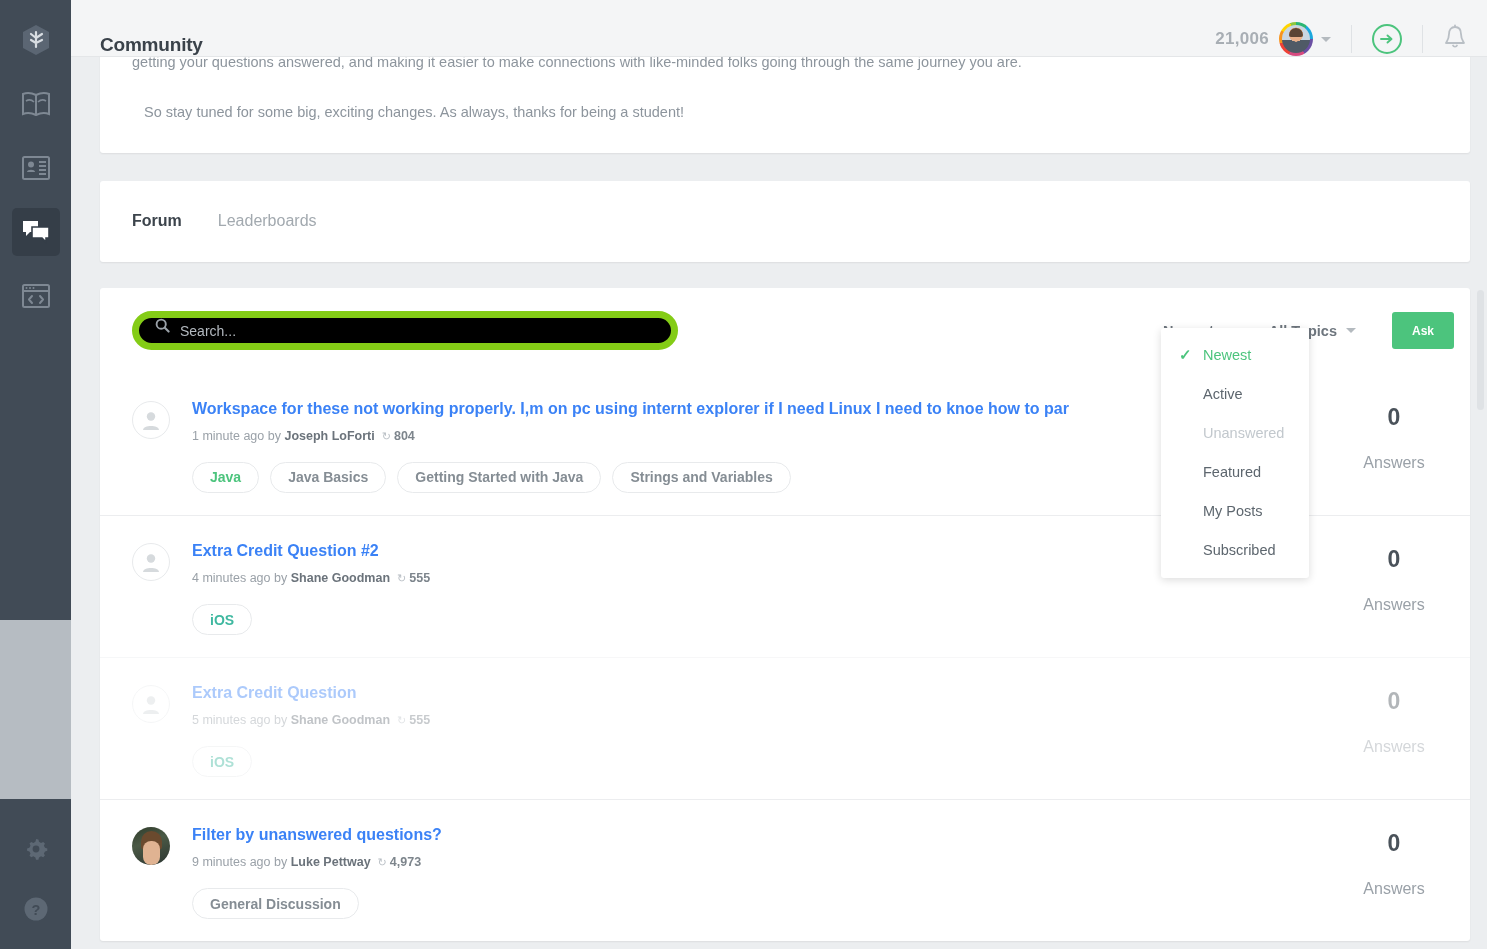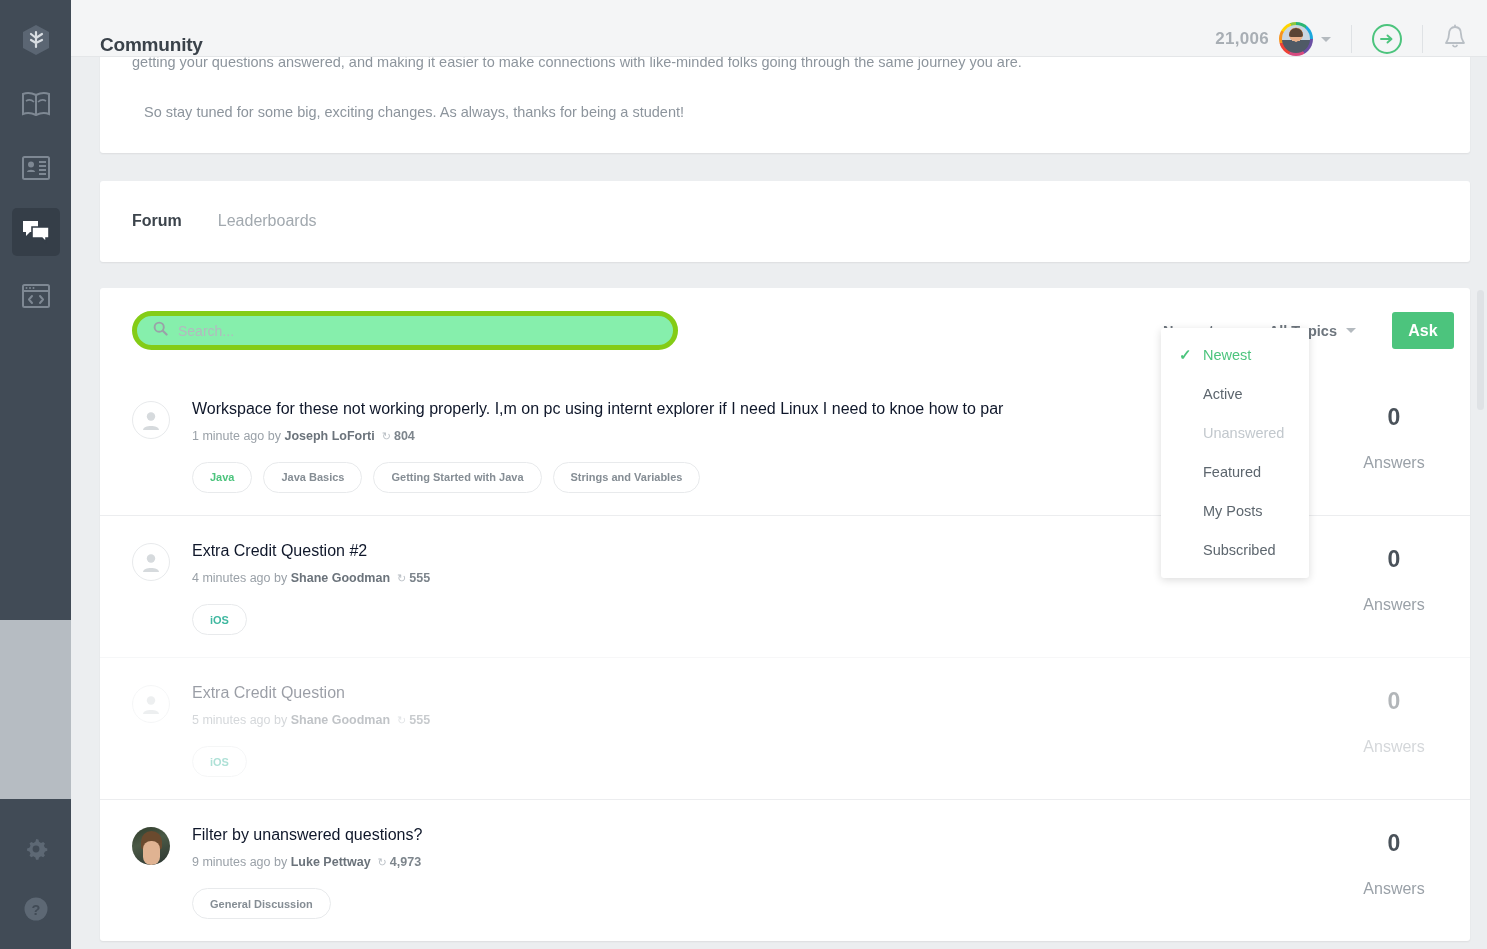--- a/index.html
+++ b/index.html
@@ -94,41 +94,41 @@
   .notice p.p1 { padding-top: 4px; }
   .notice p.p2 { margin-top: 26px; margin-left: 12px; }
 
   .tabs { margin-top: 28px; height: 81px; display: flex; align-items: center; padding: 0 32px; }
   .tab { font-size: 16px; color: #a2a9af; margin-right: 36px; cursor: pointer; }
   .tab.active { color: #3c444c; font-weight: bold; }
 
   .forum { margin-top: 26px; position: relative; }
   .forum-head { height: 86px; display: flex; align-items: center; padding: 0 16px 0 32px; }
   .search {
-    width: 546px; height: 39px; border: 5px solid #84cc16; border-radius: 20px;
-    display: flex; align-items: center; padding: 0 16px; background: #86efac;
+    width: 546px; height: 39px; border: 7px solid #84cc16; border-radius: 20px;
+    display: flex; padding: 0 16px; background: #000000;
   }
   .search input {
     border: none; outline: none; font-size: 14px; color: #6d757d;
     margin-left: 10px; width: 100%; font-family: "Liberation Sans", sans-serif;
     background: transparent;
   }
   .search input::placeholder { color: #b3b9bf; }
   .filters { margin-left: auto; display: flex; align-items: center; }
   .filter-btn {
     display: flex; align-items: center; font-size: 14.5px; font-weight: bold;
     color: #6e767e; cursor: pointer; margin-right: 36px;
   }
   .filter-btn .dcaret {
     margin-left: 9px; width: 0; height: 0;
     border-left: 5px solid transparent; border-right: 5px solid transparent;
     border-top: 5px solid #b4babf;
   }
   .ask-btn {
-    background: #4cc47d; color: #fff; font-size: 16px; font-weight: bold;
+    background: #4cc47d; color: #fff; font-size: 12px; font-weight: bold;
     border: none; border-radius: 3px; width: 62px; height: 37px; cursor: pointer;
     font-family: "Liberation Sans", sans-serif;
   }
 
   
   .dropdown {
     position: absolute; left: 1061px; top: 40px; width: 148px;
     background: #fff; border-radius: 3px;
     box-shadow: 0 2px 9px rgba(0,0,0,0.14); z-index: 50; padding: 8px 0;
   }
@@ -165,32 +165,32 @@
   .pavatar.photo::before {
     content:""; position:absolute; left:9px; top:4px; width:21px; height:19px;
     background:#6b4a2e; border-radius:11px 11px 4px 4px;
   }
   .pavatar.photo::after {
     content:""; position:absolute; left:11px; top:14px; width:17px; height:24px;
     background:#e0b392; border-radius:8px;
   }
   .pbody { flex: 1 1 auto; padding-left: 22px; padding-right: 12px; }
   .ptitle {
-    font-size: 16px; font-weight: normal; color: #0f172a; line-height: 1.38;
+    font-size: 16px; font-weight: bold; color: #3b82f6; line-height: 1.38;
     max-width: 890px;
   }
   .pmeta { font-size: 12.5px; color: #9aa1a8; margin-top: 9px; }
   .pmeta b { color: #6b737b; }
   .pmeta .pts { color: #7d858c; font-weight: bold; margin-left: 3px; }
   .pmeta .pico { color: #b9bfc5; margin-left: 7px; font-size: 11px; }
   .ptags { margin-top: 19px; display: flex; flex-wrap: wrap; }
   .tag {
     border: 1px solid #e8eaec; border-radius: 16px; height: 31px;
     display: flex; align-items: center; padding: 0 17px;
-    font-size: 11px; font-weight: bold; color: #858d94;
+    font-size: 14px; font-weight: bold; color: #858d94;
     margin-right: 11px; cursor: pointer; background: #fff;
   }
   .tag.green { color: #4cc47d; }
   .tag.teal { color: #3fb8a0; }
   .pcount { flex: 0 0 120px; text-align: center; padding-top: 8px; }
   .pcount .num { font-size: 23px; font-weight: bold; color: #4a525a; line-height: 1; }
   .pcount .lbl { font-size: 16px; color: #9aa1a8; margin-top: 25px; }
 
   
   .sbar {

